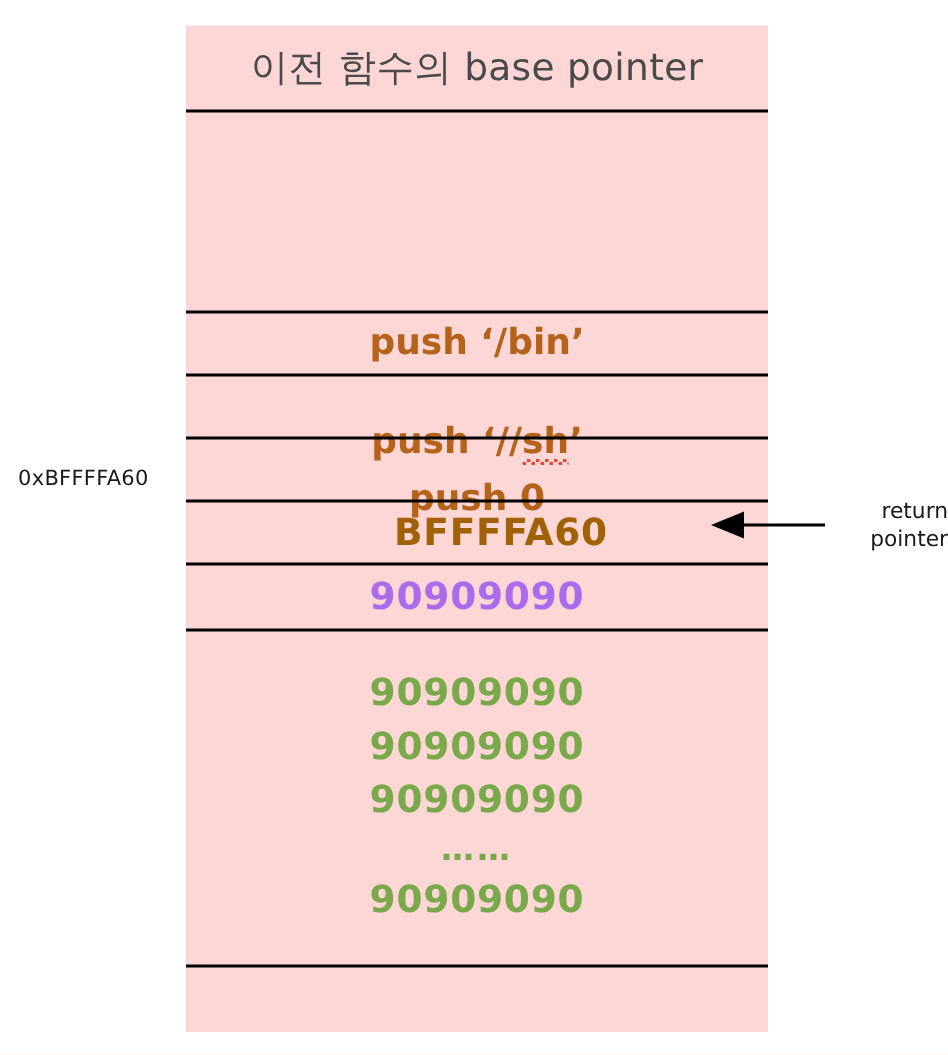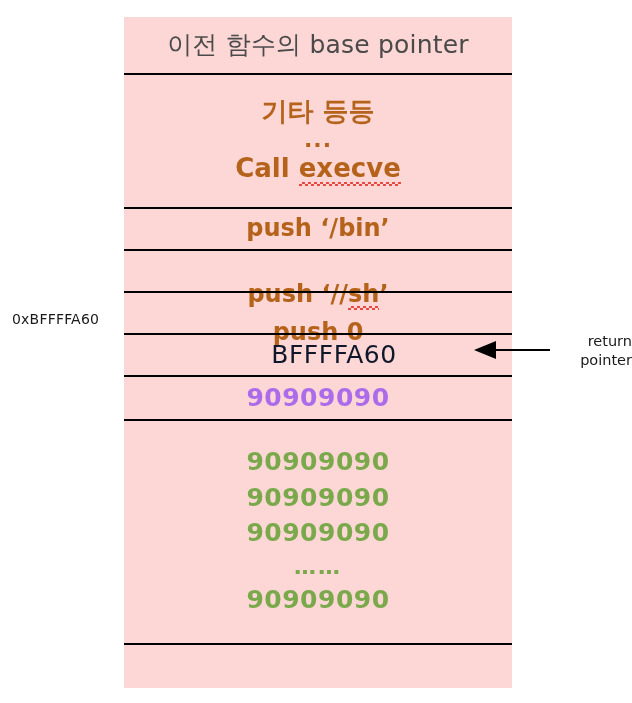--- a/index.html
+++ b/index.html
@@ -58,23 +58,23 @@
   .t-brown {
     color: #b5621a;
     font-weight: bold;
     line-height: 1.18;
   }
   .t-brown.big   { font-size: 26px; }
   .t-brown.row   { font-size: 24px; }
   .t-brown.dots  { font-size: 22px; letter-spacing: 1px; }
 
   .t-salmon {
-    color: #0f172a;
-    font-size: 25px;
-    font-weight: normal;
+    color: #a16207;
+    font-size: 25px;
+    font-weight: bold;
     letter-spacing: 0.5px;
     margin-left: 32px;
   }
 
   .t-purple {
     color: #ac6bea;
     font-size: 25px;
     font-weight: bold;
     letter-spacing: 0.5px;
   }
@@ -141,27 +141,20 @@
 </head>
 <body>
 
 <div id="stack-box">
 
   <div class="cell" style="top:0px; height:56px;">
     <span class="t-basepointer">이전 함수의 base pointer</span>
   </div>
   <div class="rule" style="top:56px;"></div>
 
-  <div class="cell" style="top:56px; height:134px;">
-    <span class="t-brown big">기타 등등</span>
-    <span class="t-brown dots">...</span>
-    <span class="t-brown big">
-      <span>Call </span><span class="squiggle">execve</span>
-    </span>
-  </div>
   <div class="rule" style="top:190px;"></div>
 
   <div class="cell" style="top:190px; height:42px;">
     <span class="t-brown row">push ‘/bin’</span>
   </div>
   <div class="rule" style="top:232px;"></div>
 
   <div class="cell" style="top:232px; height:42px;margin-top:24px;">
     <span class="t-brown row">
       <span>push ‘//</span><span class="squiggle">sh</span><span>’</span>

